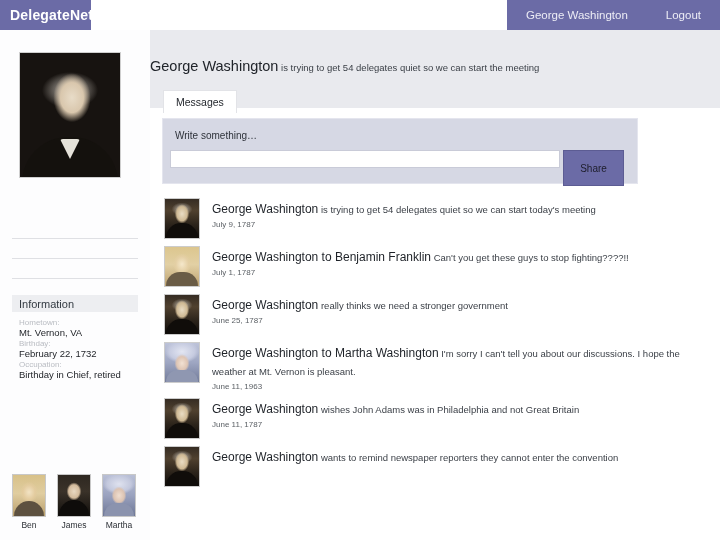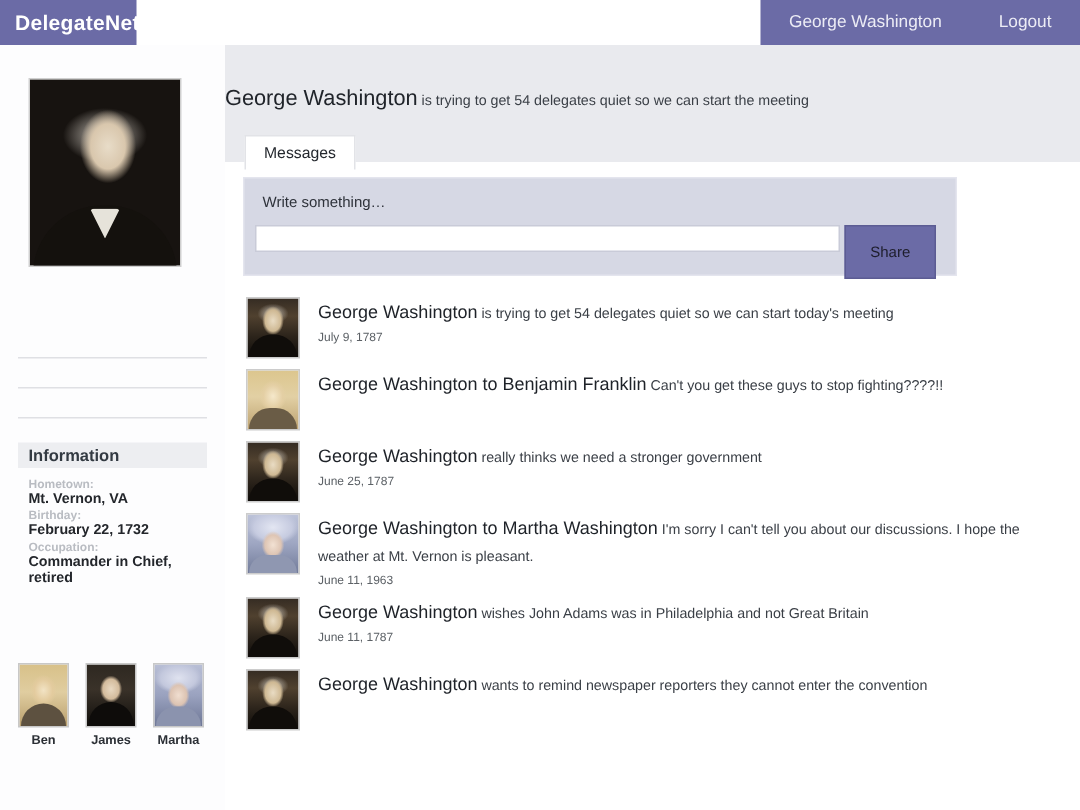--- a/index.html
+++ b/index.html
@@ -22,21 +22,21 @@
   .navright {
     position: absolute; right: 0; top: 0; width: 213px; height: 30px;
     background: #6b6ba6; display: flex; align-items: center; justify-content: space-around;
   }
   .navright a { color: #ececf5; font-size: 11.5px; text-decoration: none; white-space: nowrap; }
 
   
   .band { position: absolute; left: 0; top: 30px; width: 720px; height: 78px; background: #e9eaee; }
 
   
-  .sidebar { position: absolute; left: 0; top: 30px; width: 150px; height: 510px; background: #fdfdfe; font-weight: bold; }
+  .sidebar { position: absolute; left: 0; top: 30px; width: 150px; height: 510px; background: #fdfdfe; }
   .profile-photo {
     position: absolute; left: 19px; top: 22px; width: 102px; height: 126px;
     border: 1px solid #cfcfcf;
     background:
       radial-gradient(ellipse 26px 34px at 52% 36%, #e8dcc8 0%, #d9c7ad 44%, rgba(160,132,98,0) 72%),
       radial-gradient(ellipse 40px 26px at 50% 30%, #cfc9c0 0%, rgba(140,134,126,0) 70%),
       radial-gradient(ellipse 50px 40px at 50% 88%, #1b1712 0%, #171310 60%),
       linear-gradient(180deg, #3b3128 0%, #5a4a36 28%, #3a3024 62%, #14110d 100%);
     overflow: hidden;
   }
@@ -55,21 +55,21 @@
 
   .sec-head {
     position: absolute; left: 12px; width: 126px; height: 17px;
     background: #edeef1; color: #333a42; font-size: 11px;
     display: flex; align-items: center; padding-left: 7px;
   }
   .info-block { position: absolute; left: 19px; top: 288px; width: 126px; }
   .info-label { font-size: 8px; color: #b9bcc2; line-height: 9px; }
   .info-value { font-size: 9.5px; color: #23262b; line-height: 11px; margin-bottom: 1px; }
 
-  .friends-grid { position: absolute; left: 12px; top: 412px; display: flex; gap: 11px; }
+  .friends-grid { position: absolute; left: 12px; top: 444px; display: flex; gap: 11px; }
   .friend { width: 34px; }
   .friend .thumb { width: 34px; height: 43px; border: 1px solid #c8c8c8; overflow: hidden; position: relative; }
   .friend .fname { font-size: 8.5px; color: #2b2f35; text-align: center; margin-top: 3px; }
   .thumb.ben {
     background:
       radial-gradient(ellipse 11px 13px at 50% 42%, #f2e3c4 0%, #e3cb9e 55%, rgba(200,170,120,0) 80%),
       linear-gradient(180deg, #d8c189 0%, #e0cda0 45%, #b99f6d 100%);
   }
   .thumb.ben::after {
     content:""; position:absolute; left:50%; bottom:0; transform:translateX(-50%);
@@ -191,21 +191,21 @@
     <div class="sec-head" style="top:265px">
       <span>Information</span>
     </div>
 
     <div class="info-block">
       <div class="info-label">Hometown:</div>
       <div class="info-value">Mt. Vernon, VA</div>
       <div class="info-label">Birthday:</div>
       <div class="info-value">February 22, 1732</div>
       <div class="info-label">Occupation:</div>
-      <div class="info-value">Commander in Chief, retired</div>
+      <div class="info-value">Birthday in Chief, retired</div>
     </div>
 
 
     <div class="friends-grid">
       <div class="friend">
         <div class="thumb ben"></div>
         <div class="fname">Ben</div>
       </div>
       <div class="friend">
         <div class="thumb james"></div>
@@ -239,20 +239,21 @@
       <div class="post-body">
         <div><span class="post-author">George Washington</span><span class="post-text"> is trying to get 54 delegates quiet so we can start today's meeting</span></div>
         <div class="post-date">July 9, 1787</div>
       </div>
     </div>
 
     <div class="post">
       <div class="post-avatar av-bf"></div>
       <div class="post-body">
         <div><span class="post-author">George Washington to Benjamin Franklin</span><span class="post-text"> Can't you get these guys to stop fighting????!!</span></div>
+        <div class="post-date">July 1, 1787</div>
       </div>
     </div>
 
     <div class="post">
       <div class="post-avatar av-gw"></div>
       <div class="post-body">
         <div><span class="post-author">George Washington</span><span class="post-text"> really thinks we need a stronger government</span></div>
         <div class="post-date">June 25, 1787</div>
       </div>
     </div>

